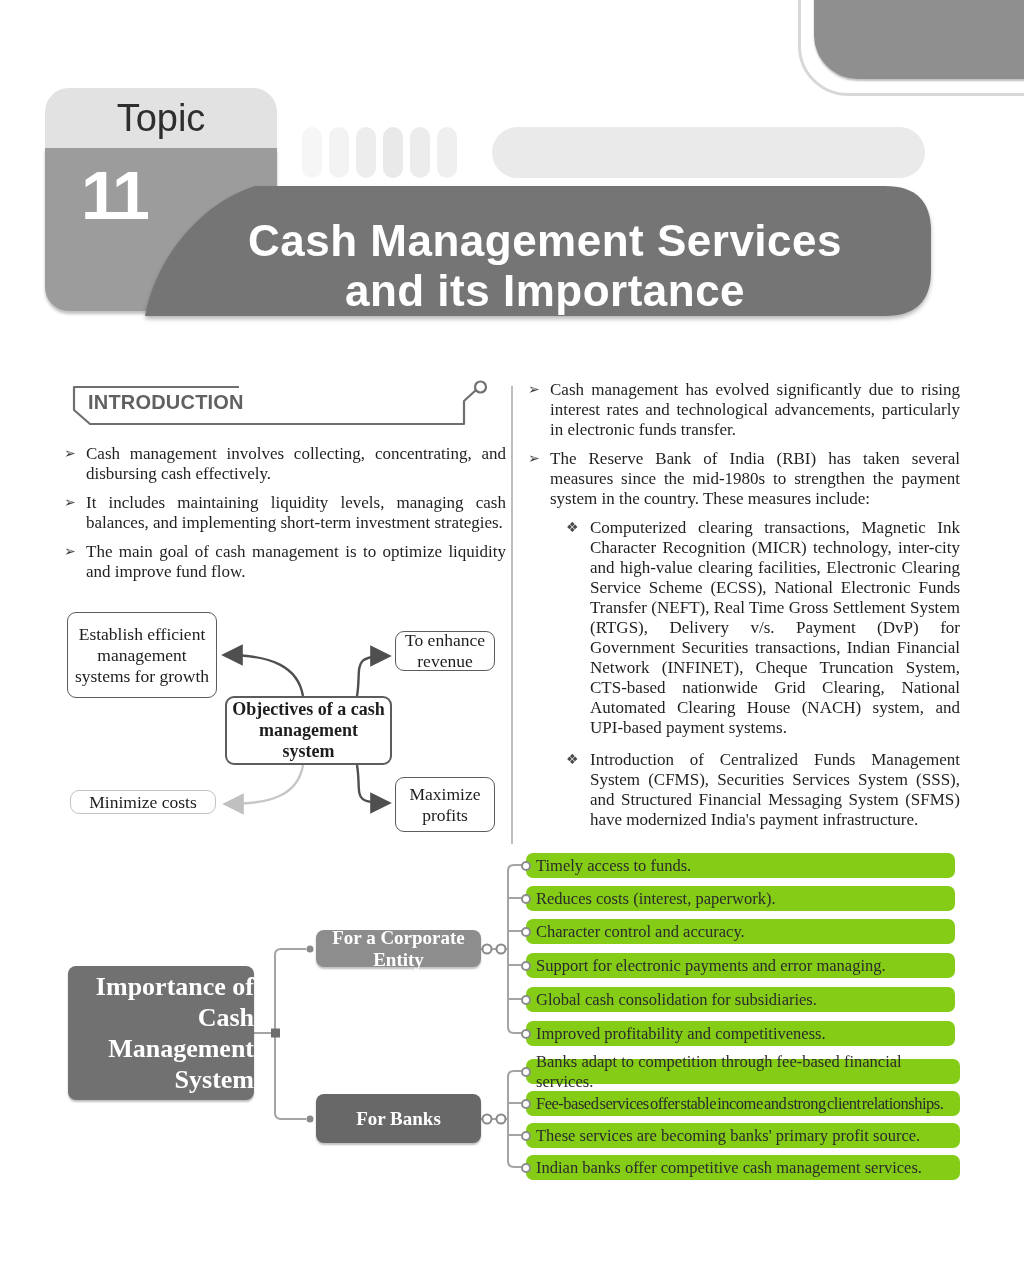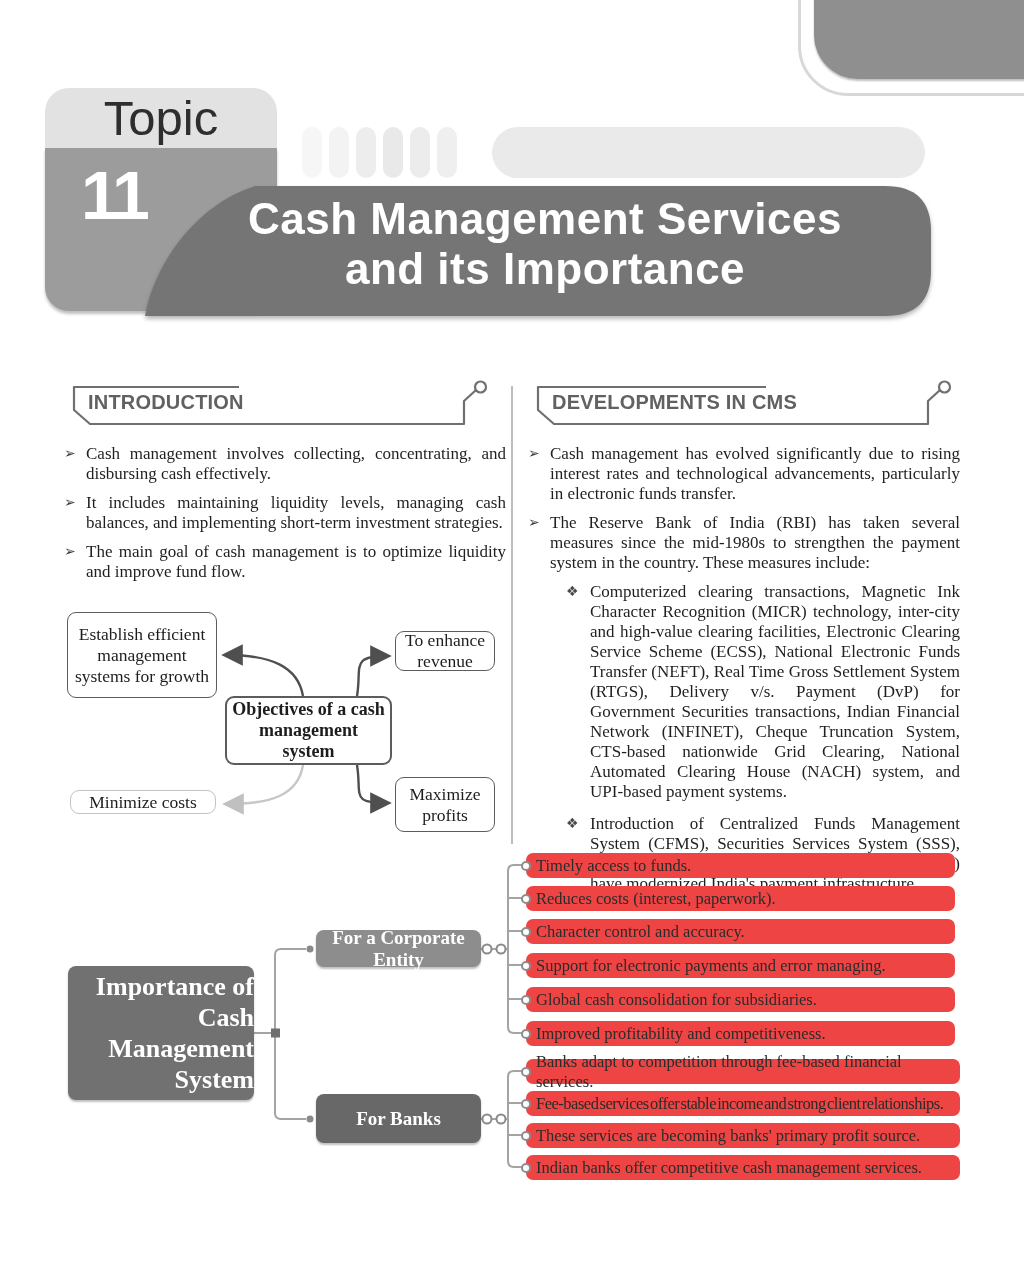--- a/index.html
+++ b/index.html
@@ -10,32 +10,32 @@
 
   
   .tab-outline{position:absolute;top:-40px;right:-40px;width:260px;height:130px;
                border:3px solid #d8d8d8;border-bottom-left-radius:50px;}
   .tab-fill{position:absolute;top:-40px;right:-40px;width:250px;height:119px;background:#8f8f8f;
             border-bottom-left-radius:44px;box-shadow:0 2px 2px rgba(0,0,0,.25);}
 
   
   .card-top{position:absolute;left:45px;top:88px;width:232px;height:60px;background:#e2e2e2;
             border-radius:24px 24px 0 0;display:flex;align-items:center;justify-content:center;
-            font-family:"Liberation Sans",sans-serif;font-size:49px;font-weight:400;color:#2e2e2e;}
+            font-family:"Liberation Sans",sans-serif;font-size:38px;font-weight:400;color:#2e2e2e;}
   .card-bottom{position:absolute;left:45px;top:148px;width:232px;height:163px;background:#9c9c9c;
             border-radius:0 0 24px 24px;box-shadow:0 3px 3px rgba(0,0,0,.25);}
   .topic-number{position:absolute;left:36px;top:8px;font-family:"Liberation Sans",sans-serif;
             font-size:68px;font-weight:800;color:#ffffff;letter-spacing:-3px;}
 
   
   .pill{position:absolute;top:127px;height:51px;border-radius:26px;}
 
   
   .banner-svg{position:absolute;left:143px;top:185px;filter:drop-shadow(0 3px 2px rgba(0,0,0,.28));}
-  .banner-title{position:absolute;left:185px;top:179px;width:720px;height:130px;display:flex;
+  .banner-title{position:absolute;left:185px;top:201px;width:720px;height:130px;display:flex;
             flex-direction:column;align-items:center;justify-content:center;
             font-family:"Liberation Sans",sans-serif;font-weight:700;font-size:44px;line-height:50px;
             color:#ffffff;letter-spacing:.5px;text-align:center;}
 
   
   .divider{position:absolute;left:511px;top:386px;width:2px;height:458px;background:#bdbdbd;}
   .col{position:absolute;top:380px;}
   .col-left{left:64px;width:442px;}
   .col-right{left:528px;width:432px;}
   .sec-header{position:relative;height:50px;margin-bottom:14px;}
@@ -63,21 +63,21 @@
   .imp svg.wires{position:absolute;left:0;top:0;}
   .impbox{position:absolute;left:8px;top:121px;width:186px;height:134px;background:#717171;
         border-radius:8px;display:flex;align-items:center;justify-content:center;text-align:right;
         color:#fff;font-weight:700;font-size:26px;line-height:31px;
         box-shadow:0 2px 2px rgba(0,0,0,.25);}
   .branchbox{position:absolute;left:256px;width:165px;border-radius:8px;display:flex;align-items:center;
         justify-content:center;color:#fff;font-weight:700;font-size:19px;text-align:center;
         box-shadow:0 2px 2px rgba(0,0,0,.25);}
   .branch-corp{top:85px;height:37px;background:#8d8d8d;}
   .branch-banks{top:249px;height:49px;background:#686868;}
-  .leaf{position:absolute;left:466px;width:429px;height:25px;background:#ef4444;border-radius:7px;
+  .leaf{position:absolute;left:466px;width:429px;height:25px;background:#84cc16;border-radius:7px;
         display:flex;align-items:center;padding-left:10px;box-sizing:border-box;
         font-size:16.5px;color:#2b2b2b;}
   .leaf::before{content:"";position:absolute;left:-5px;top:50%;margin-top:-5px;width:6px;height:6px;
         border:2px solid #8d8d8d;border-radius:50%;background:#fff;}
   .leaf.wide{width:434px;}
   .leaf.tight{letter-spacing:-0.5px;word-spacing:-2.4px;}
 </style>
 </head>
 <body>
 
@@ -127,27 +127,20 @@
       <span class="m">➢</span>
       <span class="t">It includes maintaining liquidity levels, managing cash balances, and implementing short-term investment strategies.</span>
     </div>
     <div class="b">
       <span class="m">➢</span>
       <span class="t">The main goal of cash management is to optimize liquidity and improve fund flow.</span>
     </div>
   </div>
 
   <div class="col col-right">
-    <div class="sec-header">
-      <svg width="424" height="52" viewBox="0 0 424 52">
-        <path d="M 238,7 H 10 V 30 L 26,44 H 400 V 21 L 412,10" fill="none" stroke="#6f6f6f" stroke-width="2.2" stroke-linejoin="round"></path>
-        <circle cx="416.5" cy="7" r="5.5" fill="#ffffff" stroke="#6f6f6f" stroke-width="2.2"></circle>
-      </svg>
-      <span class="sec-title">DEVELOPMENTS IN CMS</span>
-    </div>
     <div class="b">
       <span class="m">➢</span>
       <span class="t">Cash management has evolved significantly due to rising interest rates and technological advancements, particularly in electronic funds transfer.</span>
     </div>
     <div class="b" style="margin-bottom:0;">
       <span class="m">➢</span>
       <span class="t">The Reserve Bank of India (RBI) has taken several measures since the mid-1980s to strengthen the payment system in the country. These measures include:</span>
     </div>
     <div class="sb">
       <span class="m">❖</span>

